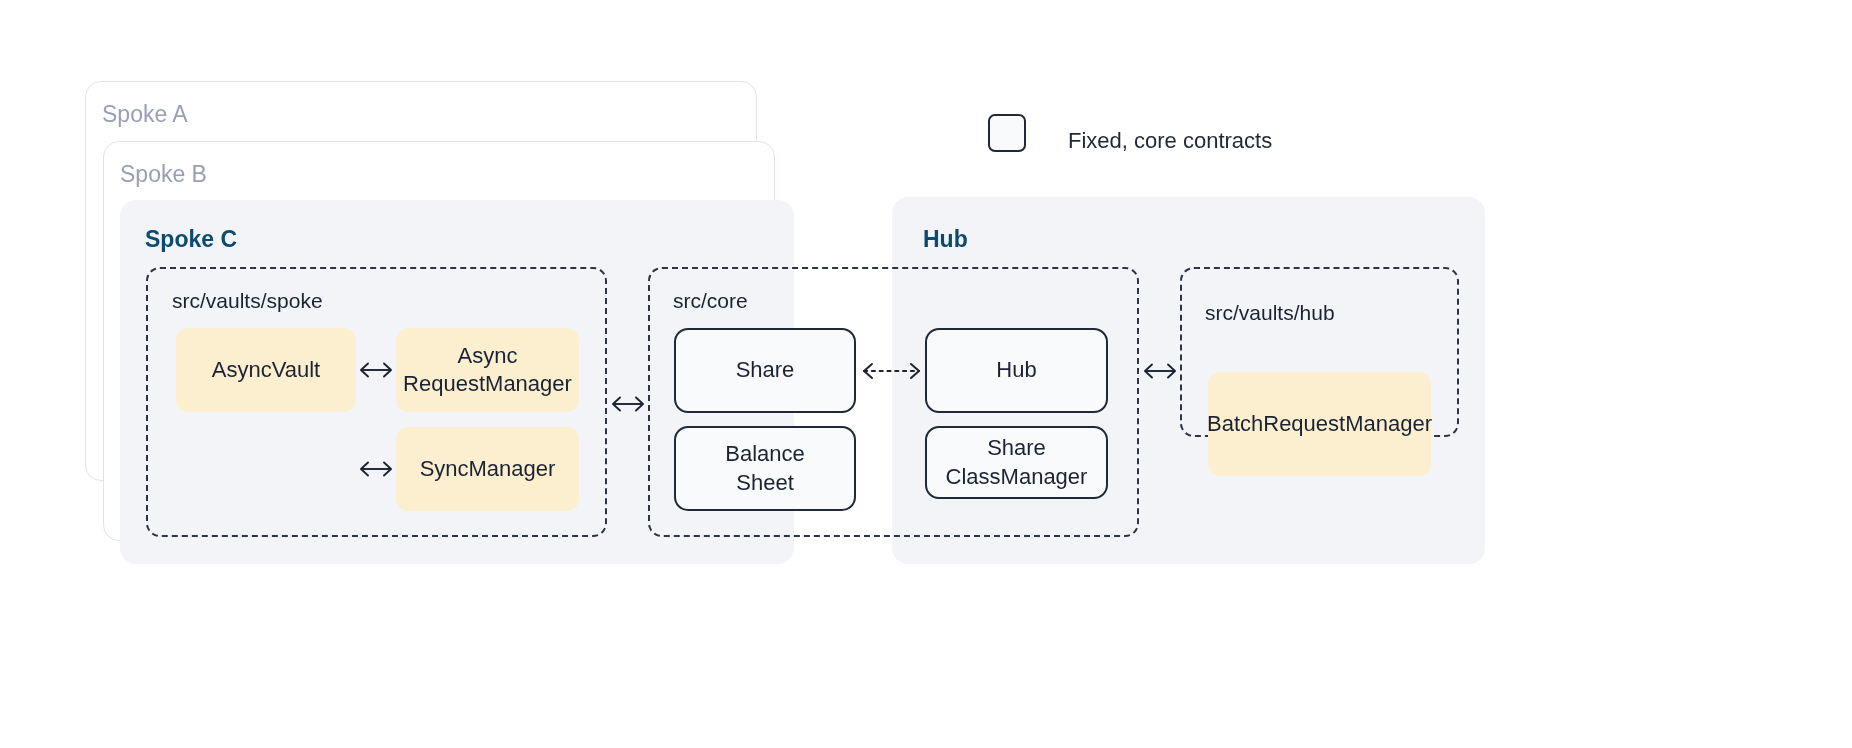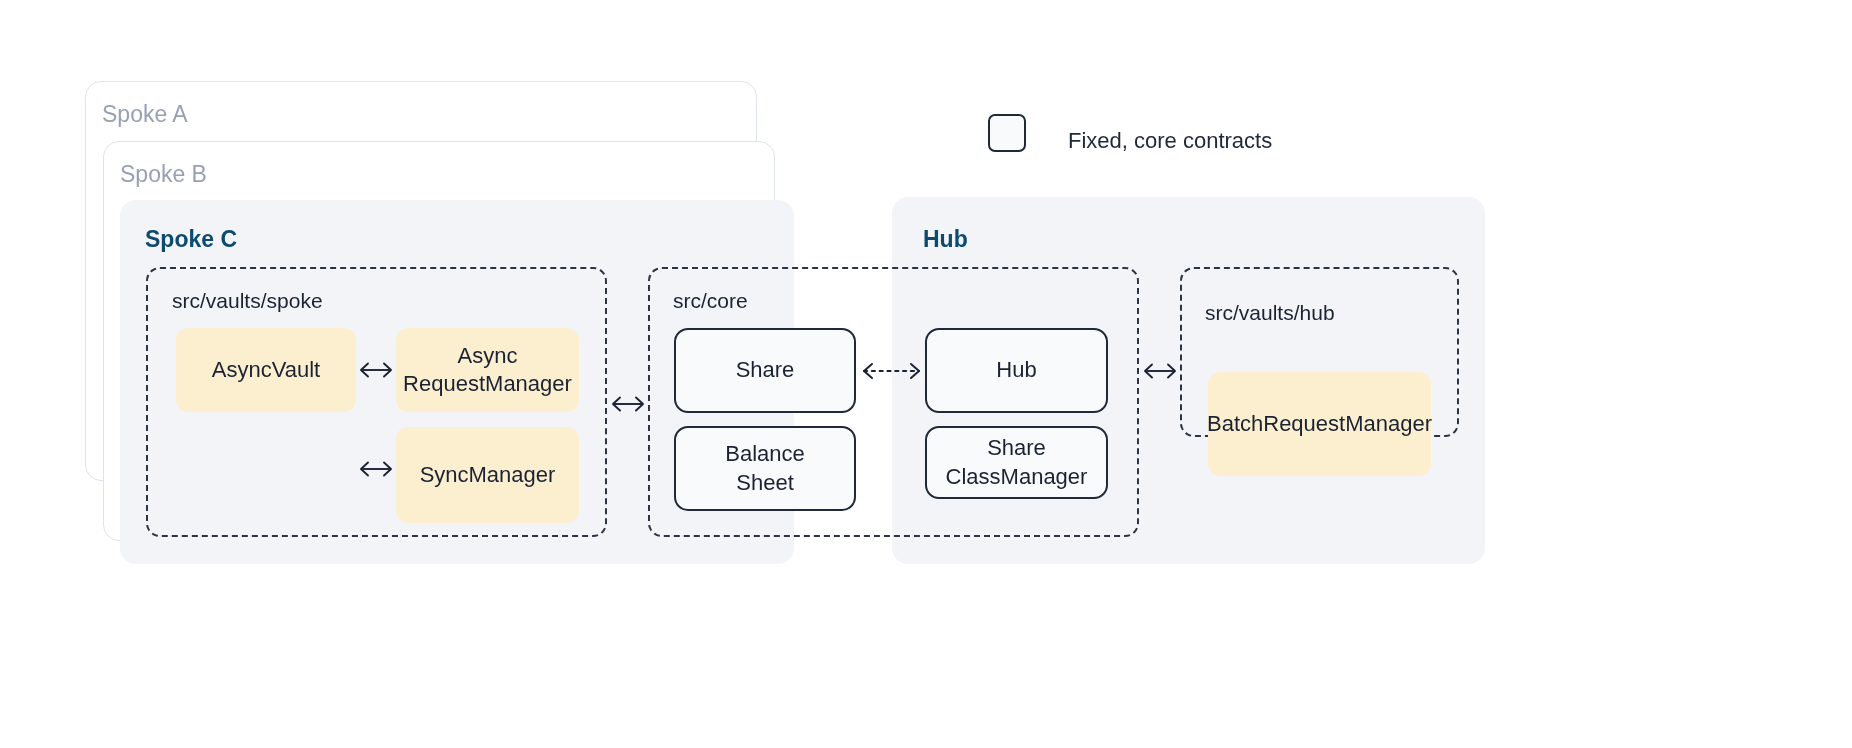--- a/index.html
+++ b/index.html
@@ -130,21 +130,21 @@
   <div class="node modular" style="left:176px;top:328px;width:180px;height:84px;">
     <span class="txt">AsyncVault</span>
   </div>
 
   <div class="node modular" style="left:396px;top:328px;width:183px;height:84px;flex-direction:column;">
     <span class="txt">Async</span>
     <span class="txt">RequestManager</span>
   </div>
 
 
-  <div class="node modular" style="left:396px;top:427px;width:183px;height:96px;">
+  <div class="node modular" style="left:396px;top:427px;width:183px;height:84px;">
     <span class="txt">SyncManager</span>
   </div>
 
   <div class="node core" style="left:674px;top:328px;width:182px;height:85px;">
     <span class="txt">Share</span>
   </div>
 
   <div class="node core" style="left:674px;top:426px;width:182px;height:85px;flex-direction:column;">
     <span class="txt">Balance</span>
     <span class="txt">Sheet</span>

